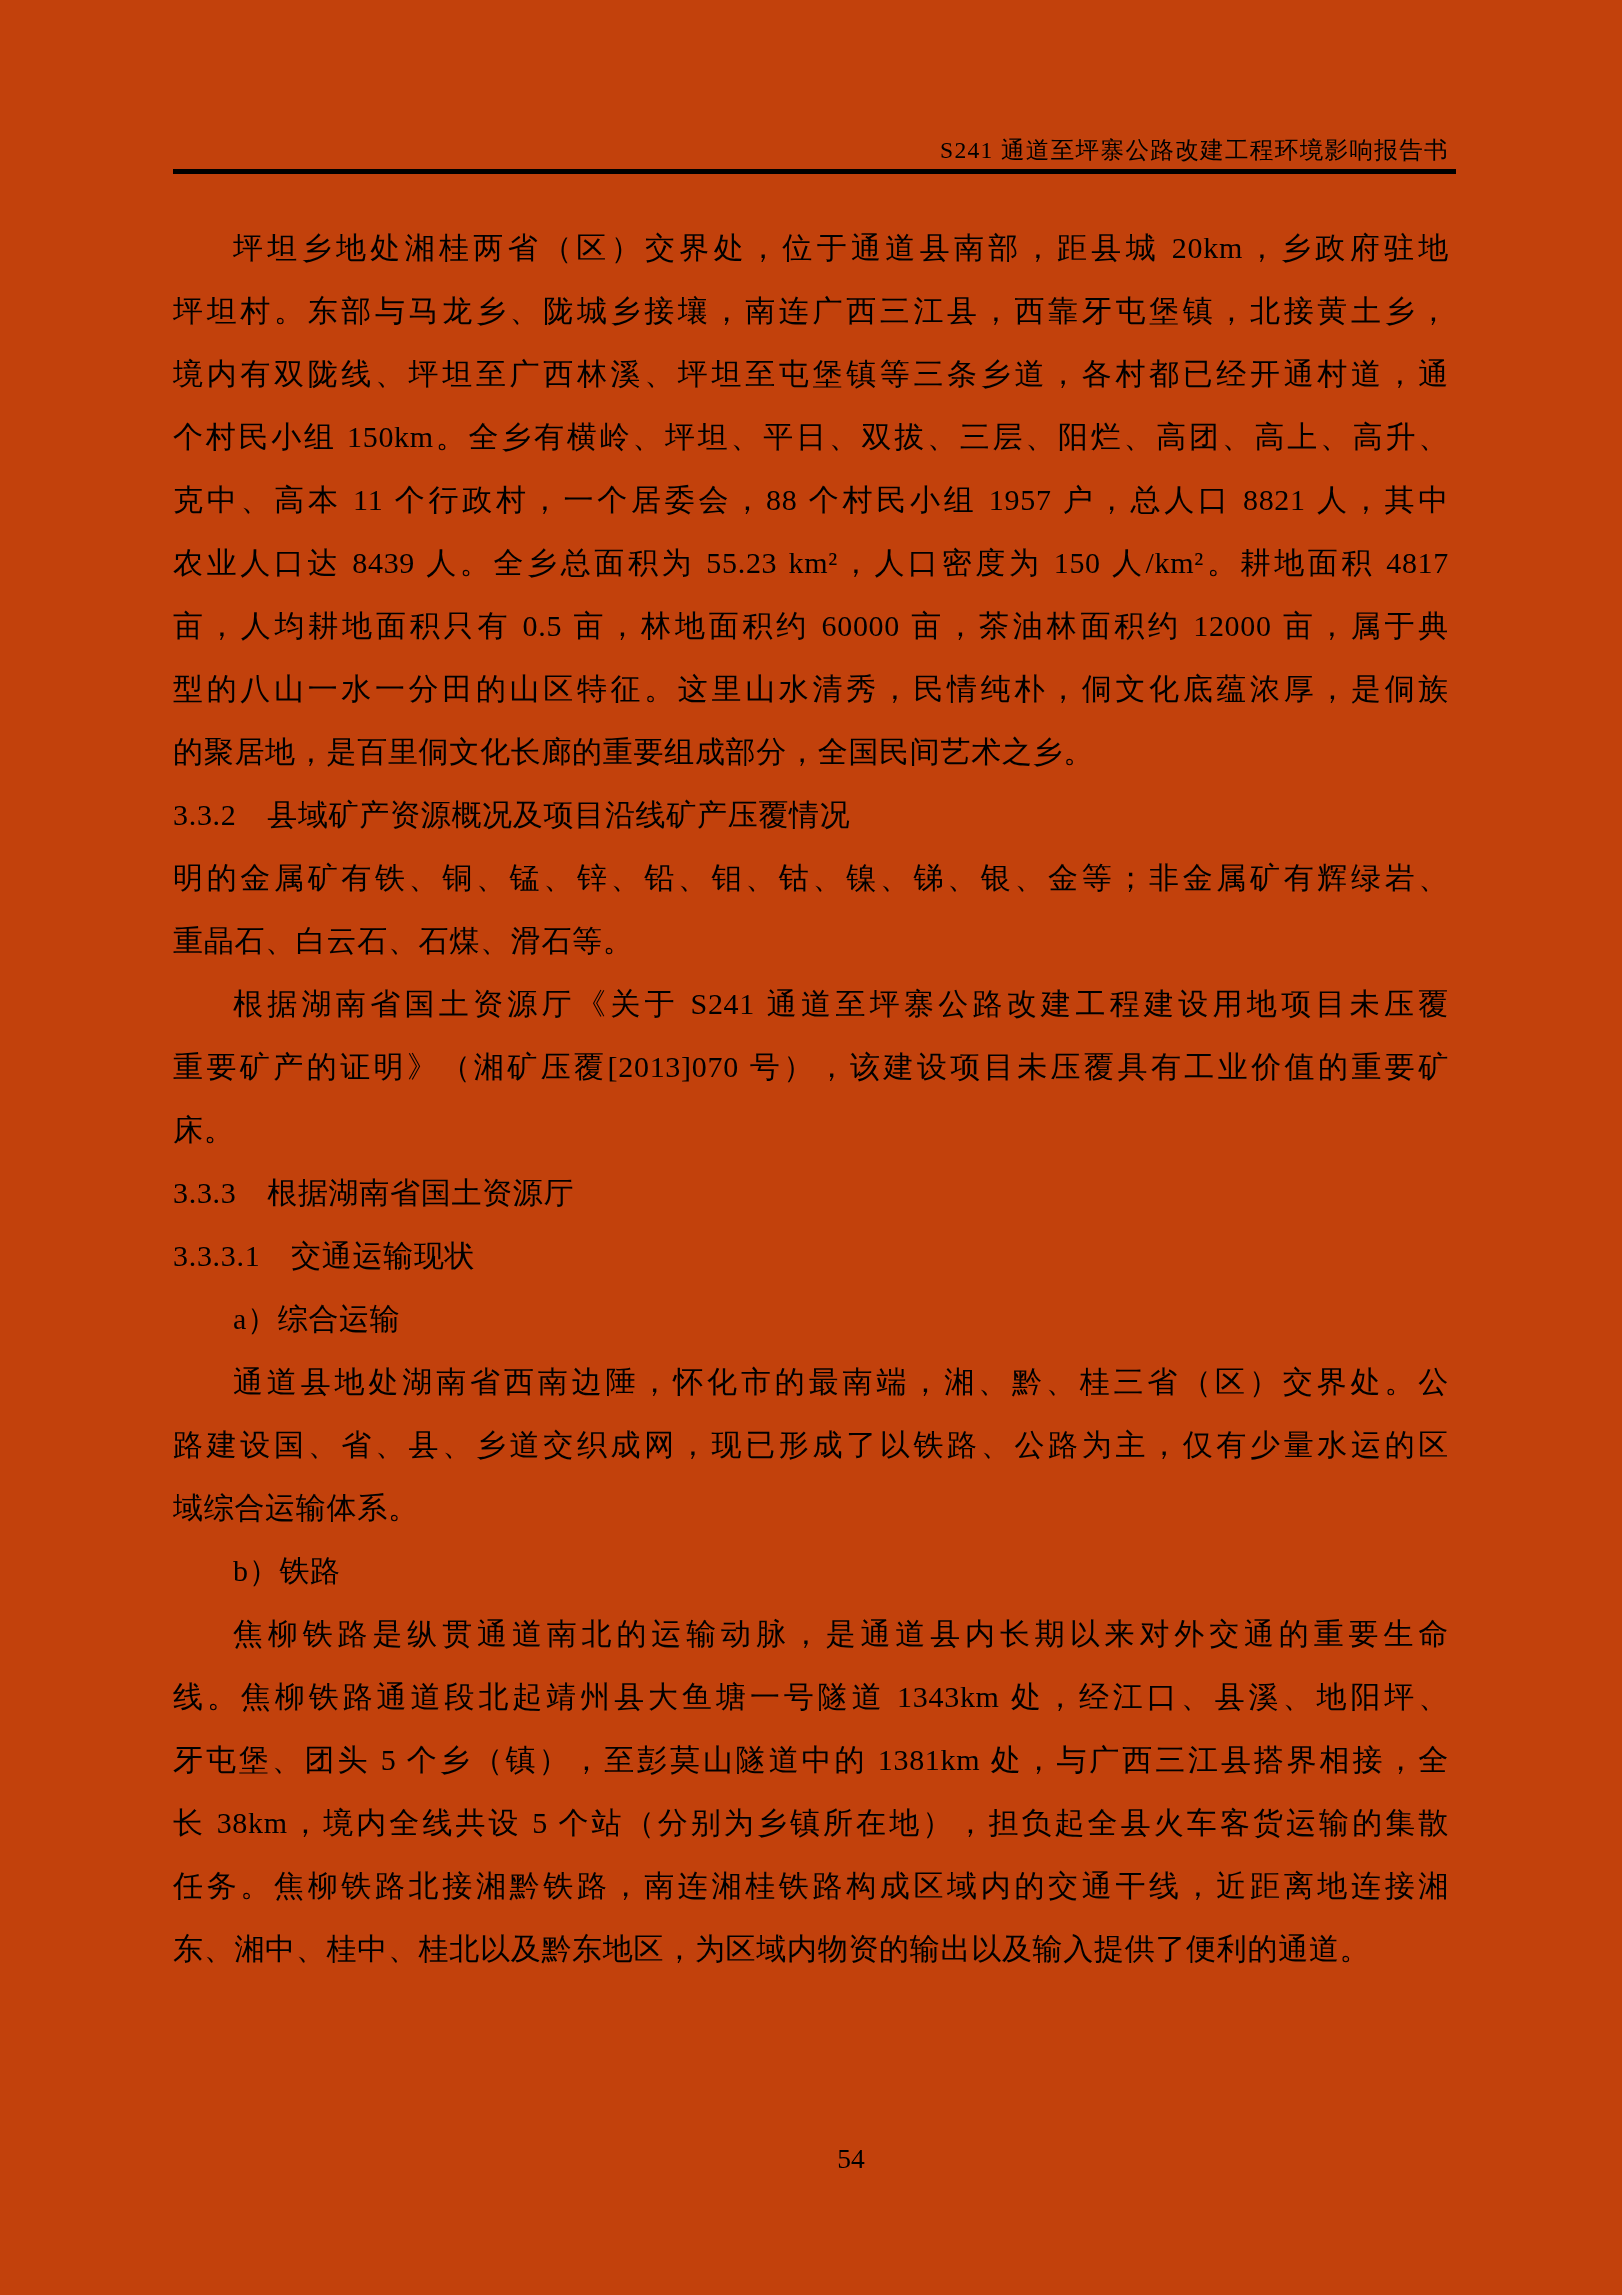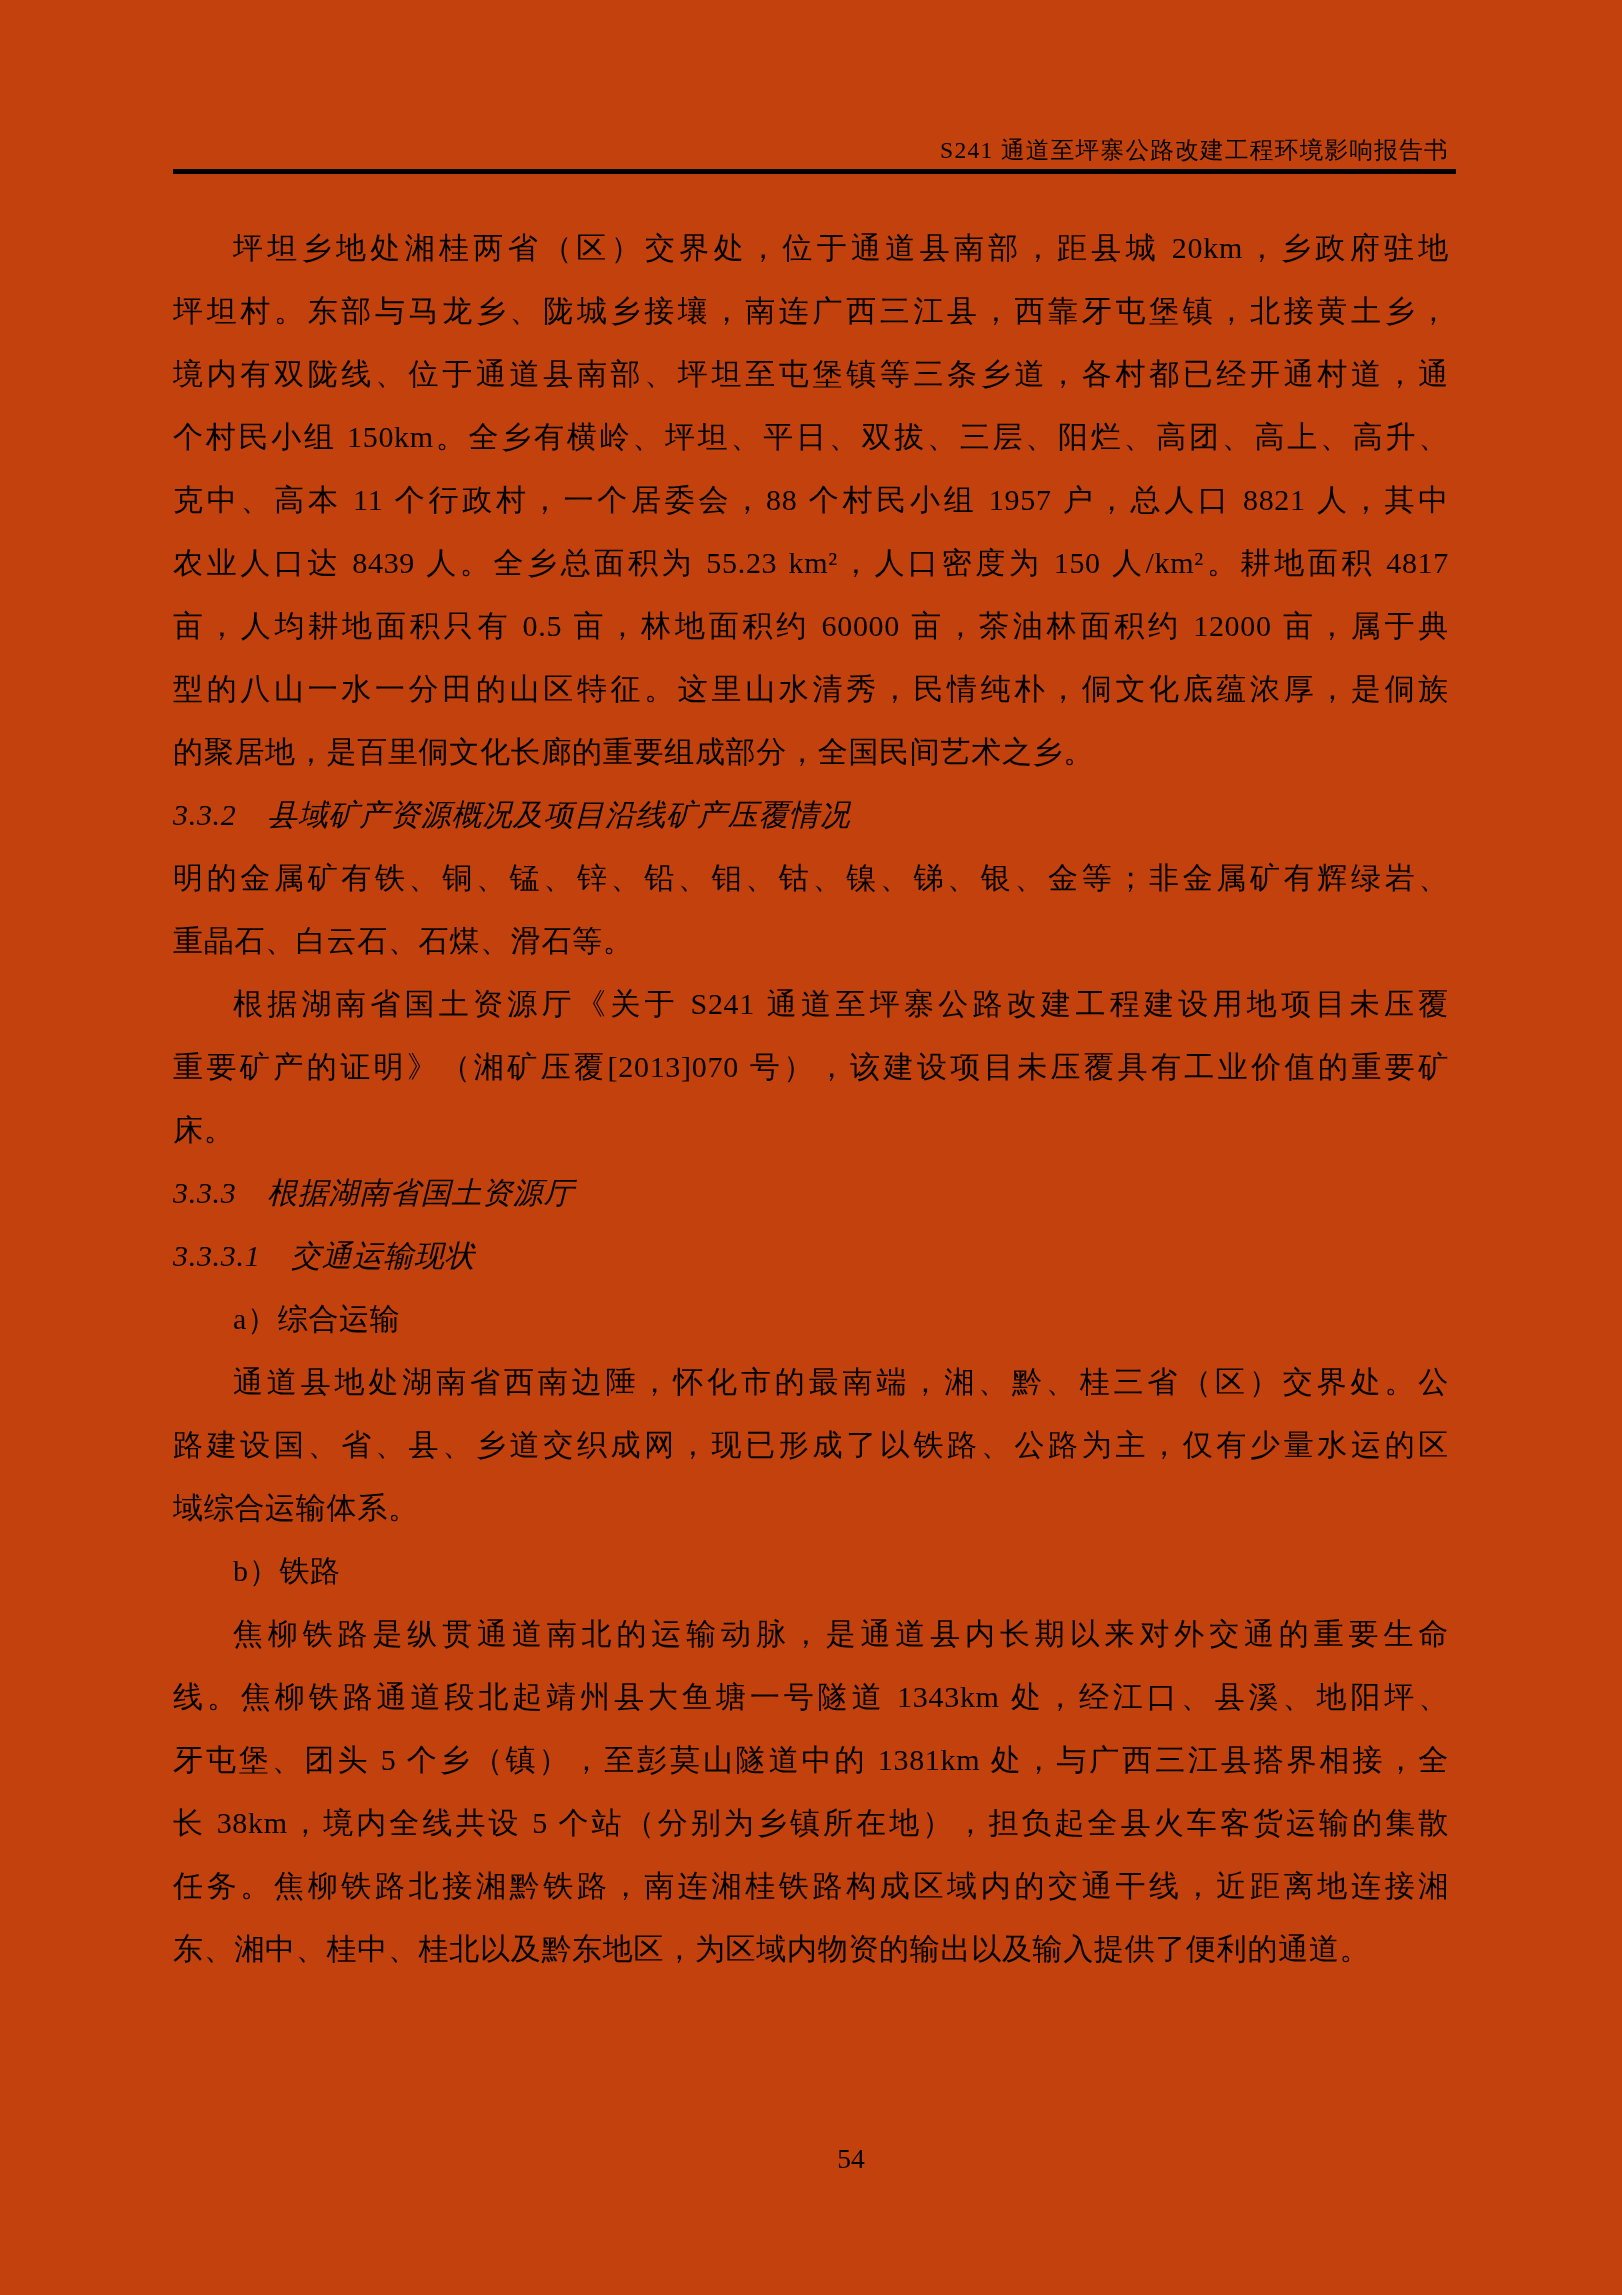--- a/index.html
+++ b/index.html
@@ -32,41 +32,41 @@
   .line{
     font-size:30px;
     line-height:63px;
     text-align:justify;
     text-align-last:justify;
     text-justify:inter-character;
     white-space:pre-wrap;
     letter-spacing:0.7px;
   }
   .line.end{text-align-last:left;}
-  .line.head{text-align-last:left;font-style:italic;}
+  .line.head{text-align-last:left;}
   .line.ind{text-indent:2em;}
   .footer{
     position:absolute;
     left:0;top:2143px;width:1622px;
     text-align:center;
     font-size:27.5px;
     padding-left:40px;
   }
 </style>
 </head>
 <body>
 
 <div class="page">
   <div class="header">S241 通道至坪寨公路改建工程环境影响报告书</div>
   <div class="header-rule"></div>
 
   <div class="body-text">
       <div class="line ind">坪坦乡地处湘桂两省（区）交界处，位于通道县南部，距县城 20km，乡政府驻地</div>
       <div class="line">坪坦村。东部与马龙乡、陇城乡接壤，南连广西三江县，西靠牙屯堡镇，北接黄土乡，</div>
-      <div class="line">境内有双陇线、位于通道县南部、坪坦至屯堡镇等三条乡道，各村都已经开通村道，通</div>
+      <div class="line">境内有双陇线、坪坦至广西林溪、坪坦至屯堡镇等三条乡道，各村都已经开通村道，通</div>
       <div class="line">个村民小组 150km。全乡有横岭、坪坦、平日、双拔、三层、阳烂、高团、高上、高升、</div>
       <div class="line">克中、高本 11 个行政村，一个居委会，88 个村民小组 1957 户，总人口 8821 人，其中</div>
       <div class="line">农业人口达 8439 人。全乡总面积为 55.23 km²，人口密度为 150 人/km²。耕地面积 4817</div>
       <div class="line">亩，人均耕地面积只有 0.5 亩，林地面积约 60000 亩，茶油林面积约 12000 亩，属于典</div>
       <div class="line">型的八山一水一分田的山区特征。这里山水清秀，民情纯朴，侗文化底蕴浓厚，是侗族</div>
       <div class="line end">的聚居地，是百里侗文化长廊的重要组成部分，全国民间艺术之乡。</div>
       <div class="line head">3.3.2　县域矿产资源概况及项目沿线矿产压覆情况</div>
       <div class="line">明的金属矿有铁、铜、锰、锌、铅、钼、钴、镍、锑、银、金等；非金属矿有辉绿岩、</div>
       <div class="line end">重晶石、白云石、石煤、滑石等。</div>
       <div class="line ind">根据湖南省国土资源厅《关于 S241 通道至坪寨公路改建工程建设用地项目未压覆</div>

